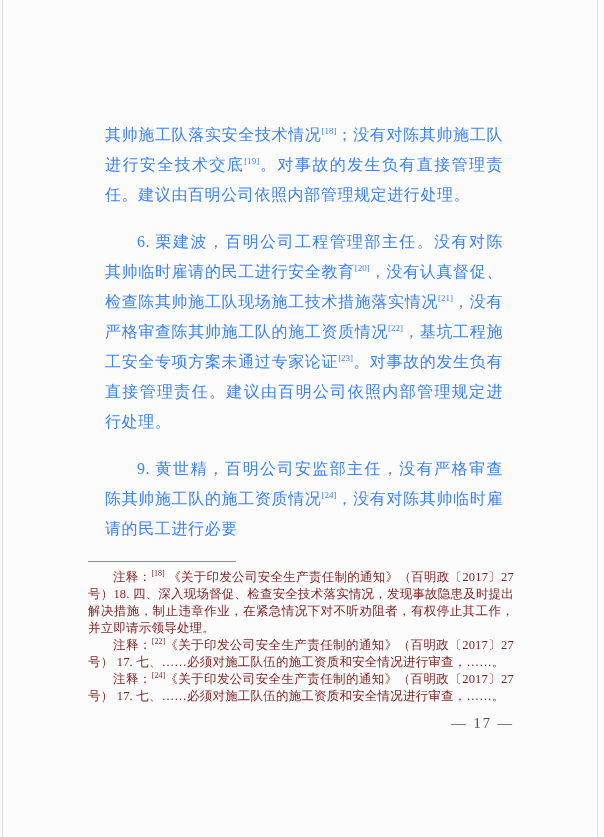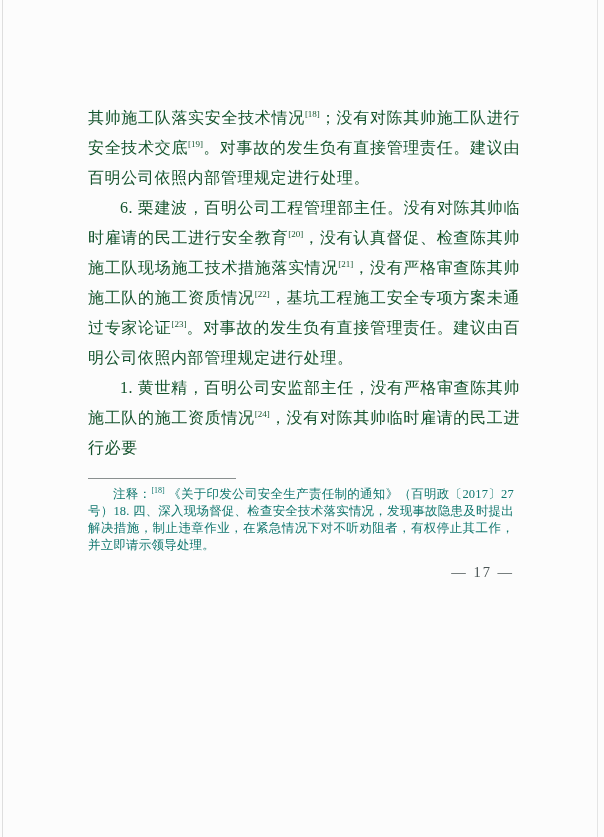--- a/index.html
+++ b/index.html
@@ -19,27 +19,27 @@
 
   .content {
     position: absolute;
     left: 88px;
     top: 103px;
     width: 432px;
   }
 
   
   .body-text p {
-    margin: 0;
+    margin: 17px;
     font-size: 16px;
     line-height: 30px;
     letter-spacing: 0.6px;
     text-align: justify;
     text-justify: inter-ideograph;
-    color: #14532d;
+    color: #3b82f6;
   }
   .body-text p.indent { text-indent: 2em; }
   .body-text sup {
     font-size: 9px;
     letter-spacing: 0;
     vertical-align: super;
     line-height: 0;
   }
 
   
@@ -50,21 +50,21 @@
     margin: 15px 0 7px 0;
   }
   .footnotes p {
     margin: 0;
     font-size: 12.5px;
     line-height: 17px;
     letter-spacing: 0.2px;
     text-align: justify;
     text-justify: inter-ideograph;
     text-indent: 2em;
-    color: #0f766e;
+    color: #7f1d1d;
     width: 426px;
   }
   .footnotes sup {
     font-size: 8px;
     letter-spacing: 0;
     vertical-align: super;
     line-height: 0;
   }
 
   .page-number {
@@ -85,25 +85,27 @@
   <div class="edge left"></div>
   <div class="edge right"></div>
 
   <div class="content">
 
     <div class="body-text">
       <p><span>其帅施工队落实安全技术情况</span><sup>[18]</sup><span>；没有对陈其帅施工队进行安全技术交底</span><sup>[19]</sup><span>。对事故的发生负有直接管理责任。建议由百明公司依照内部管理规定进行处理。</span></p>
 
       <p class="indent"><span>6. 栗建波，百明公司工程管理部主任。没有对陈其帅临时雇请的民工进行安全教育</span><sup>[20]</sup><span>，没有认真督促、检查陈其帅施工队现场施工技术措施落实情况</span><sup>[21]</sup><span>，没有严格审查陈其帅施工队的施工资质情况</span><sup>[22]</sup><span>，基坑工程施工安全专项方案未通过专家论证</span><sup>[23]</sup><span>。对事故的发生负有直接管理责任。建议由百明公司依照内部管理规定进行处理。</span></p>
 
-      <p class="indent"><span>1. 黄世精，百明公司安监部主任，没有严格审查陈其帅施工队的施工资质情况</span><sup>[24]</sup><span>，没有对陈其帅临时雇请的民工进行必要</span></p>
+      <p class="indent"><span>9. 黄世精，百明公司安监部主任，没有严格审查陈其帅施工队的施工资质情况</span><sup>[24]</sup><span>，没有对陈其帅临时雇请的民工进行必要</span></p>
     </div>
 
     <div class="fn-sep"></div>
 
     <div class="footnotes">
       <p><span>注释：</span><sup>[18]</sup><span> 《关于印发公司安全生产责任制的通知》（百明政〔2017〕27 号）18. 四、深入现场督促、检查安全技术落实情况，发现事故隐患及时提出解决措施，制止违章作业，在紧急情况下对不听劝阻者，有权停止其工作，并立即请示领导处理。</span></p>
+      <p><span>注释：</span><sup>[22]</sup><span>《关于印发公司安全生产责任制的通知》（百明政〔2017〕27 号） 17. 七、……必须对施工队伍的施工资质和安全情况进行审查，……。</span></p>
+      <p><span>注释：</span><sup>[24]</sup><span>《关于印发公司安全生产责任制的通知》（百明政〔2017〕27 号） 17. 七、……必须对施工队伍的施工资质和安全情况进行审查，……。</span></p>
     </div>
 
     <div class="page-number">— 17 —</div>
 
   </div>
 </div>
 
 </body></html>

